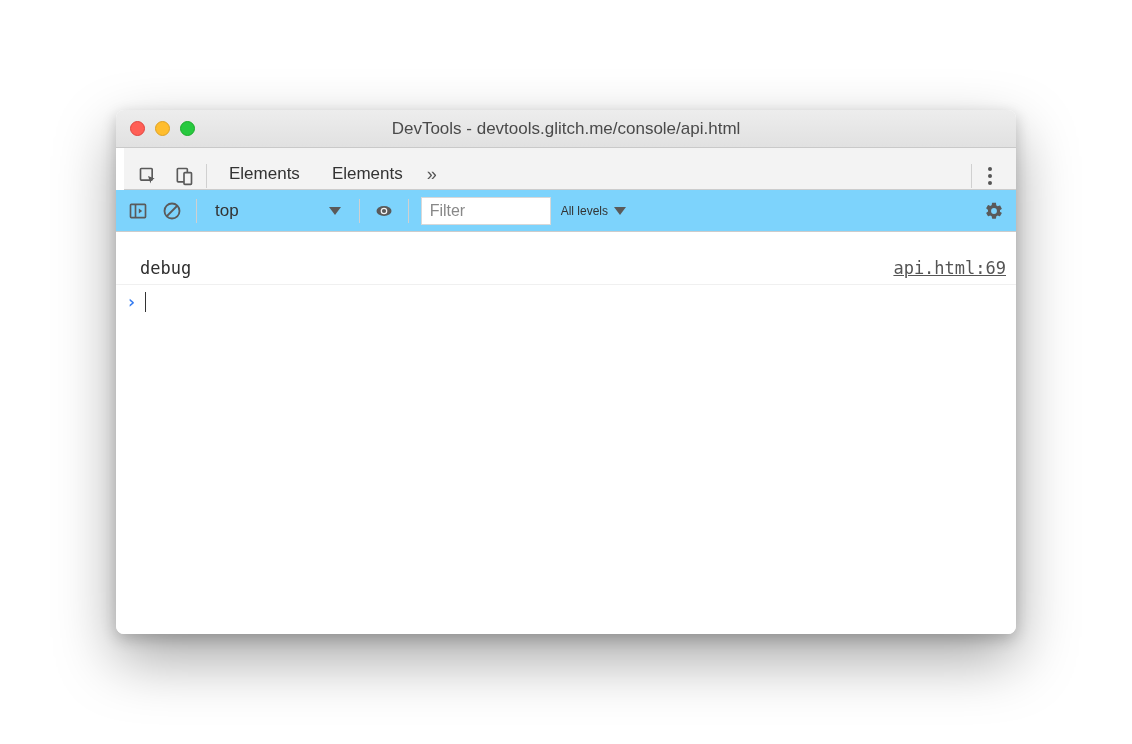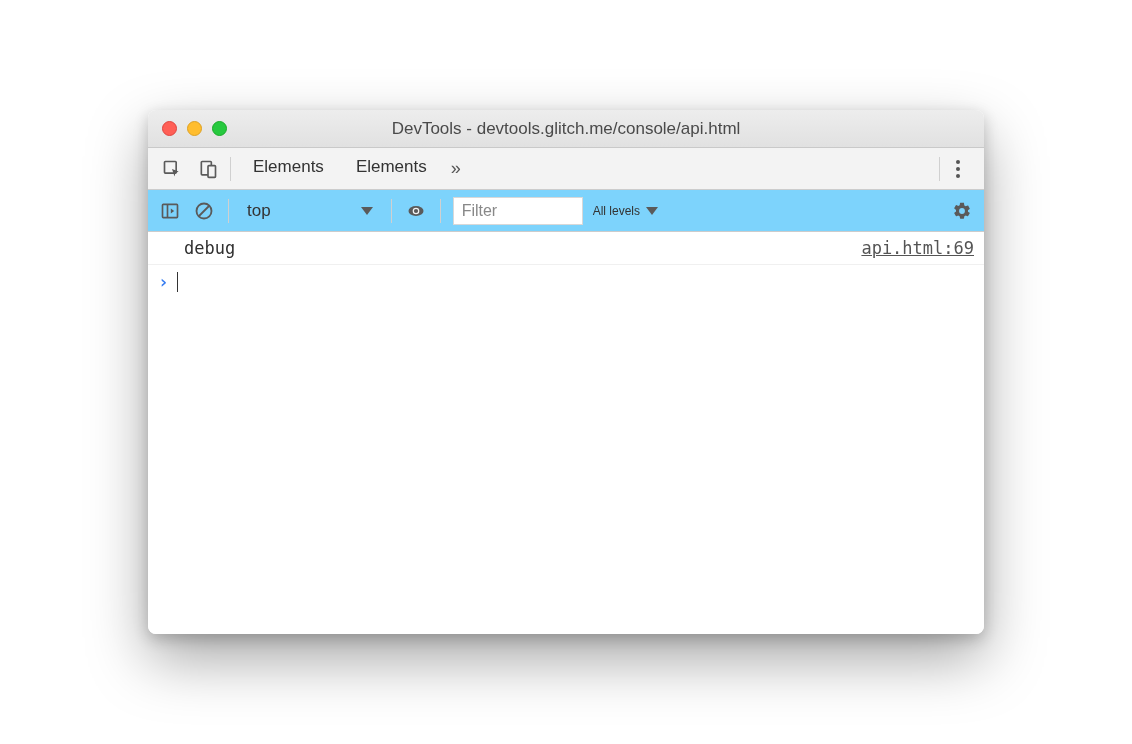--- a/index.html
+++ b/index.html
@@ -6,21 +6,21 @@
     body {
       font-family: -apple-system, BlinkMacSystemFont, "Helvetica Neue", Arial, sans-serif;
       background: #fff;
       width: 1132px;
       height: 744px;
       display: flex;
       align-items: center;
       justify-content: center;
     }
     .window {
-      width: 836px;
+      width: 900px;
       height: 524px;
       background: #fff;
       border-radius: 8px;
       box-shadow: 0 25px 60px rgba(0,0,0,0.35), 0 5px 15px rgba(0,0,0,0.2);
       overflow: hidden;
       display: flex;
       flex-direction: column;
     }
     .titlebar {
       height: 38px;
@@ -49,22 +49,23 @@
       text-align: center;
       font-size: 17px;
       color: #4a4a4a;
       font-weight: 400;
     }
     .tabbar {
       height: 42px;
       background: #f3f3f3;
       border-bottom: 1px solid #ccc;
       display: flex;
-      align-items: center;
+      align-items: flex-start;
       padding: 16px 8px;
+      margin-left: 8px;
     }
     .tabbar-left-icons {
       display: flex;
       align-items: center;
       gap: 12px;
       padding: 0 10px 0 4px;
       border-right: 1px solid #d0d0d0;
       margin-right: 6px;
     }
     .icon-btn {
@@ -157,24 +158,25 @@
     .toolbar-spacer { flex: 1; }
     .console-body {
       flex: 1;
       background: #fff;
       overflow-y: auto;
       font-family: Menlo, Consolas, monospace;
     }
     .log-row {
       display: flex;
       align-items: center;
-      padding: 6px 10px 6px 36px;
+      padding: 6px 10px 6px 24px;
       border-bottom: 1px solid #f0f0f0;
       font-size: 17px;
       color: #303030;
+      margin-top: 20px;
     }
     .log-msg { flex: 1; }
     .log-src {
       color: #545454;
       text-decoration: underline;
       cursor: pointer;
       font-family: Menlo, Consolas, monospace;
     }
     .prompt-row {
       display: flex;

